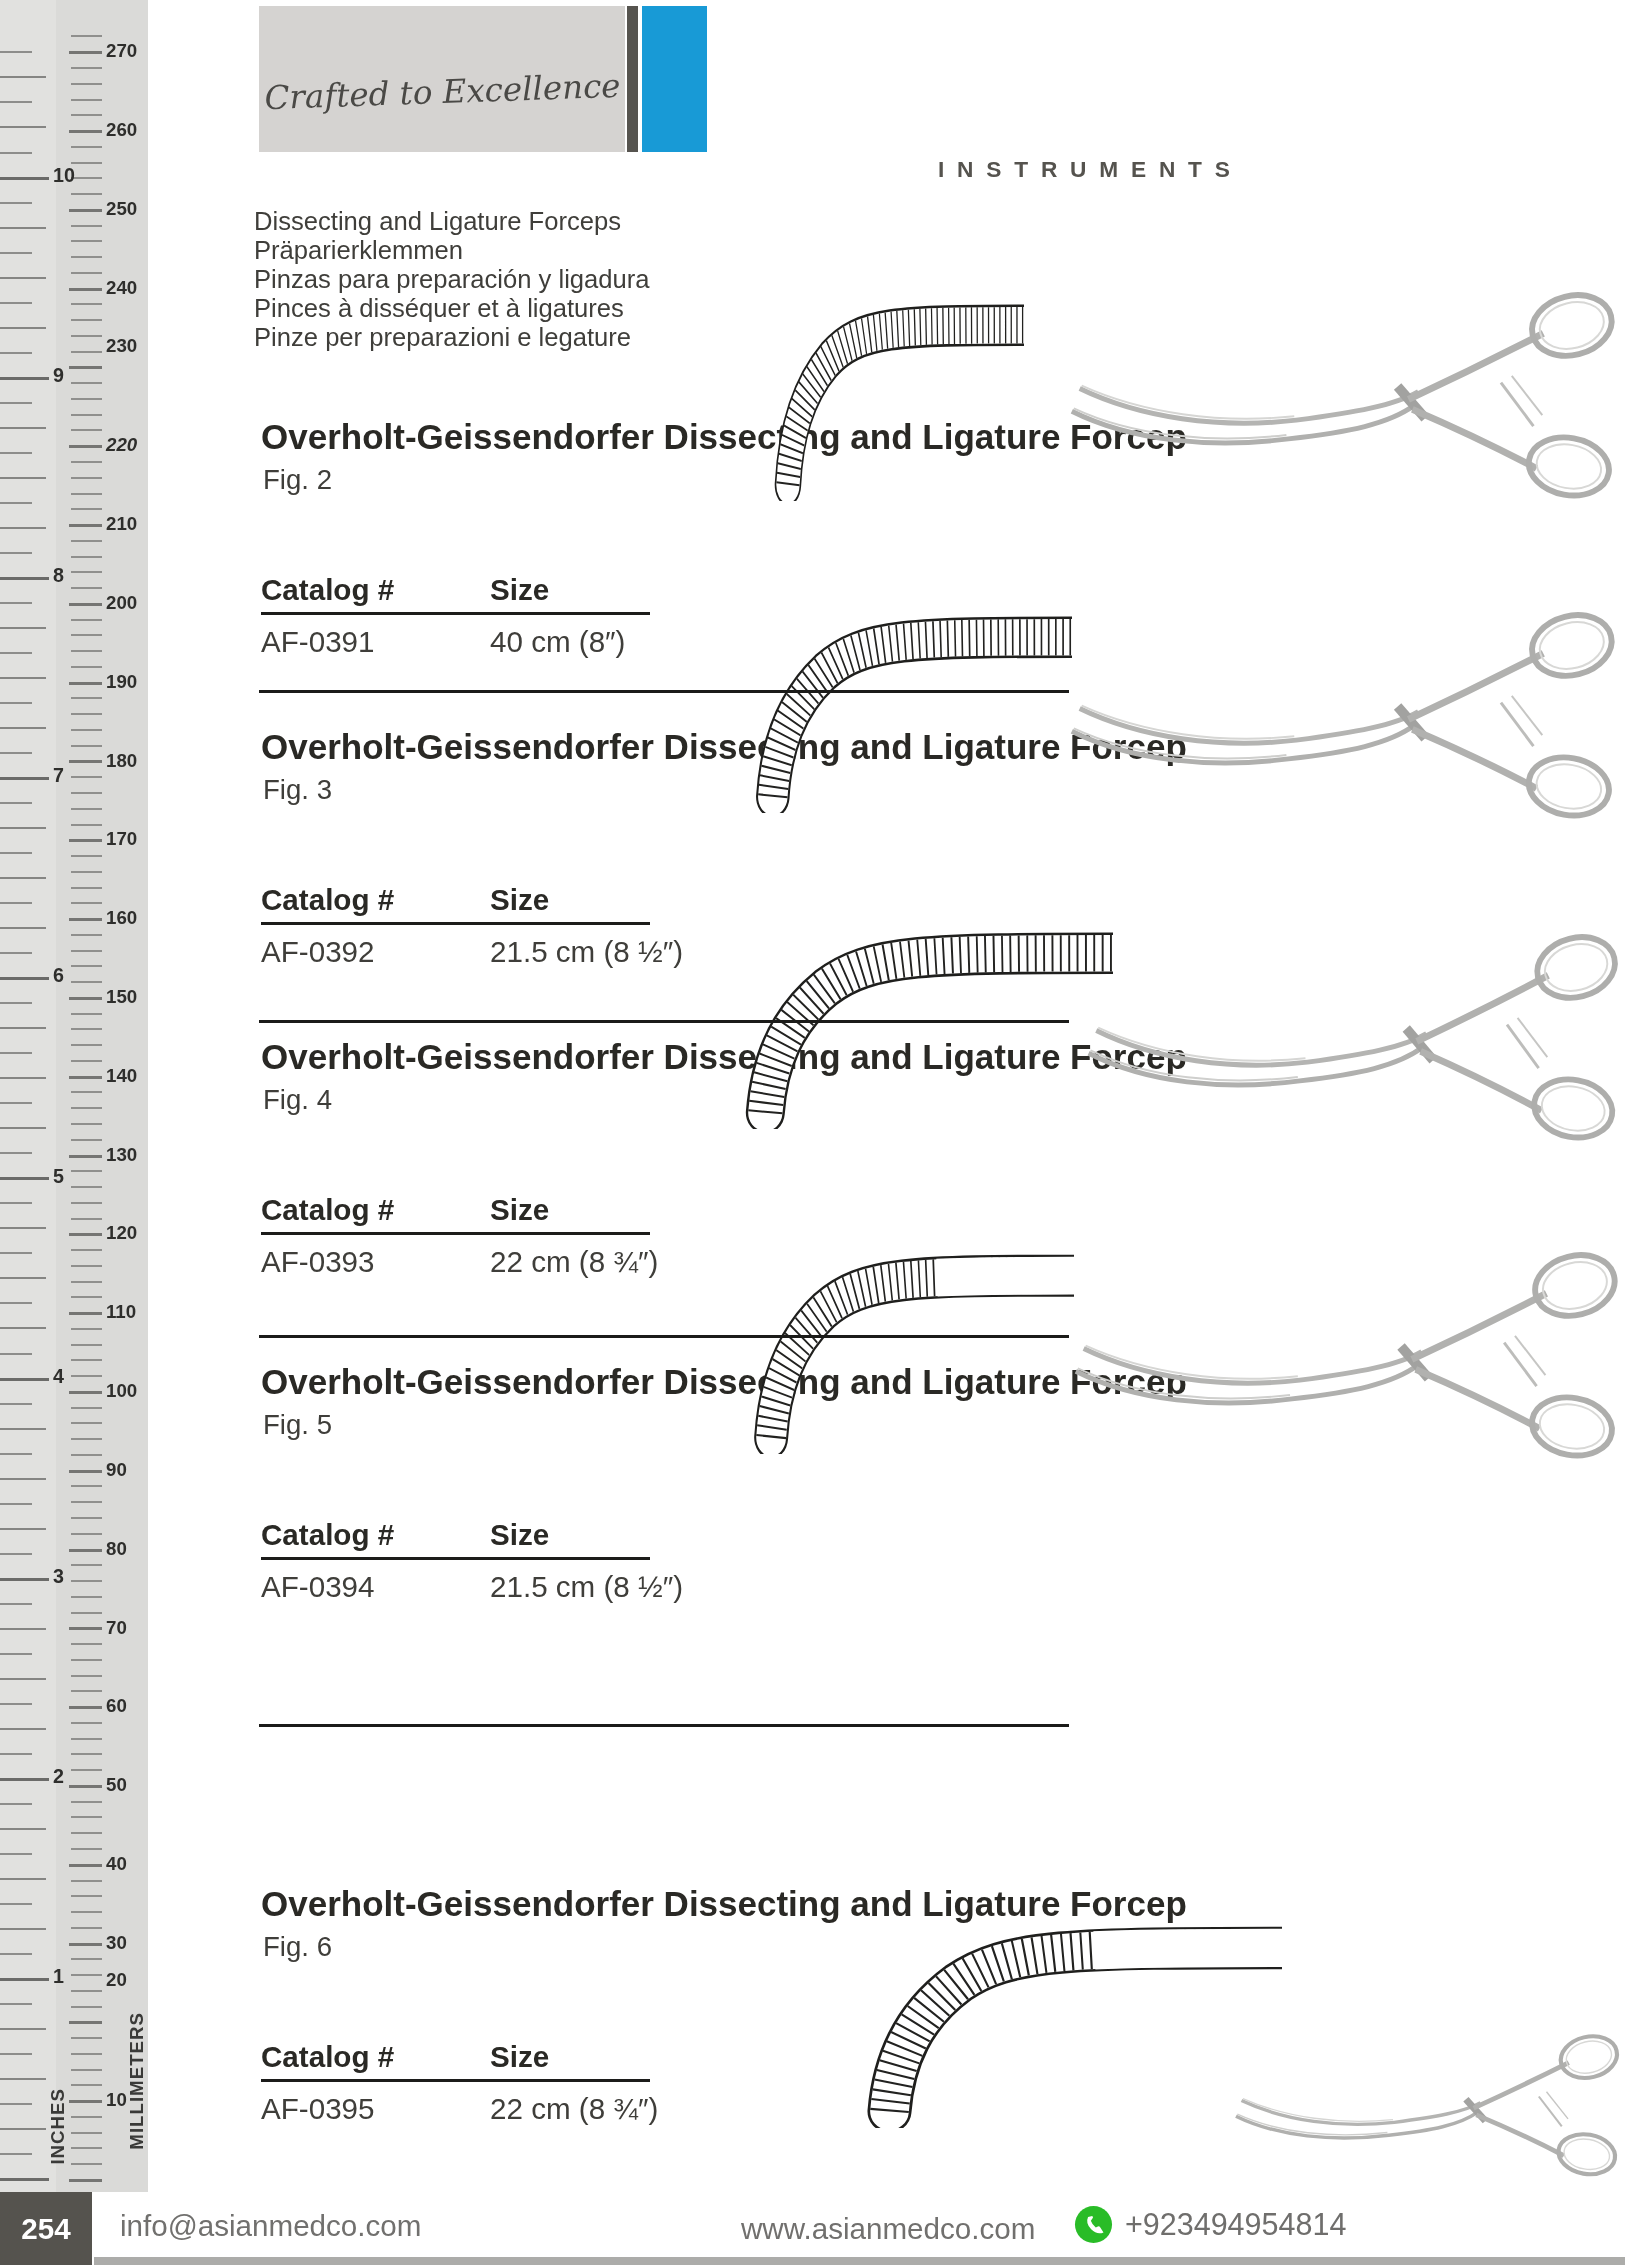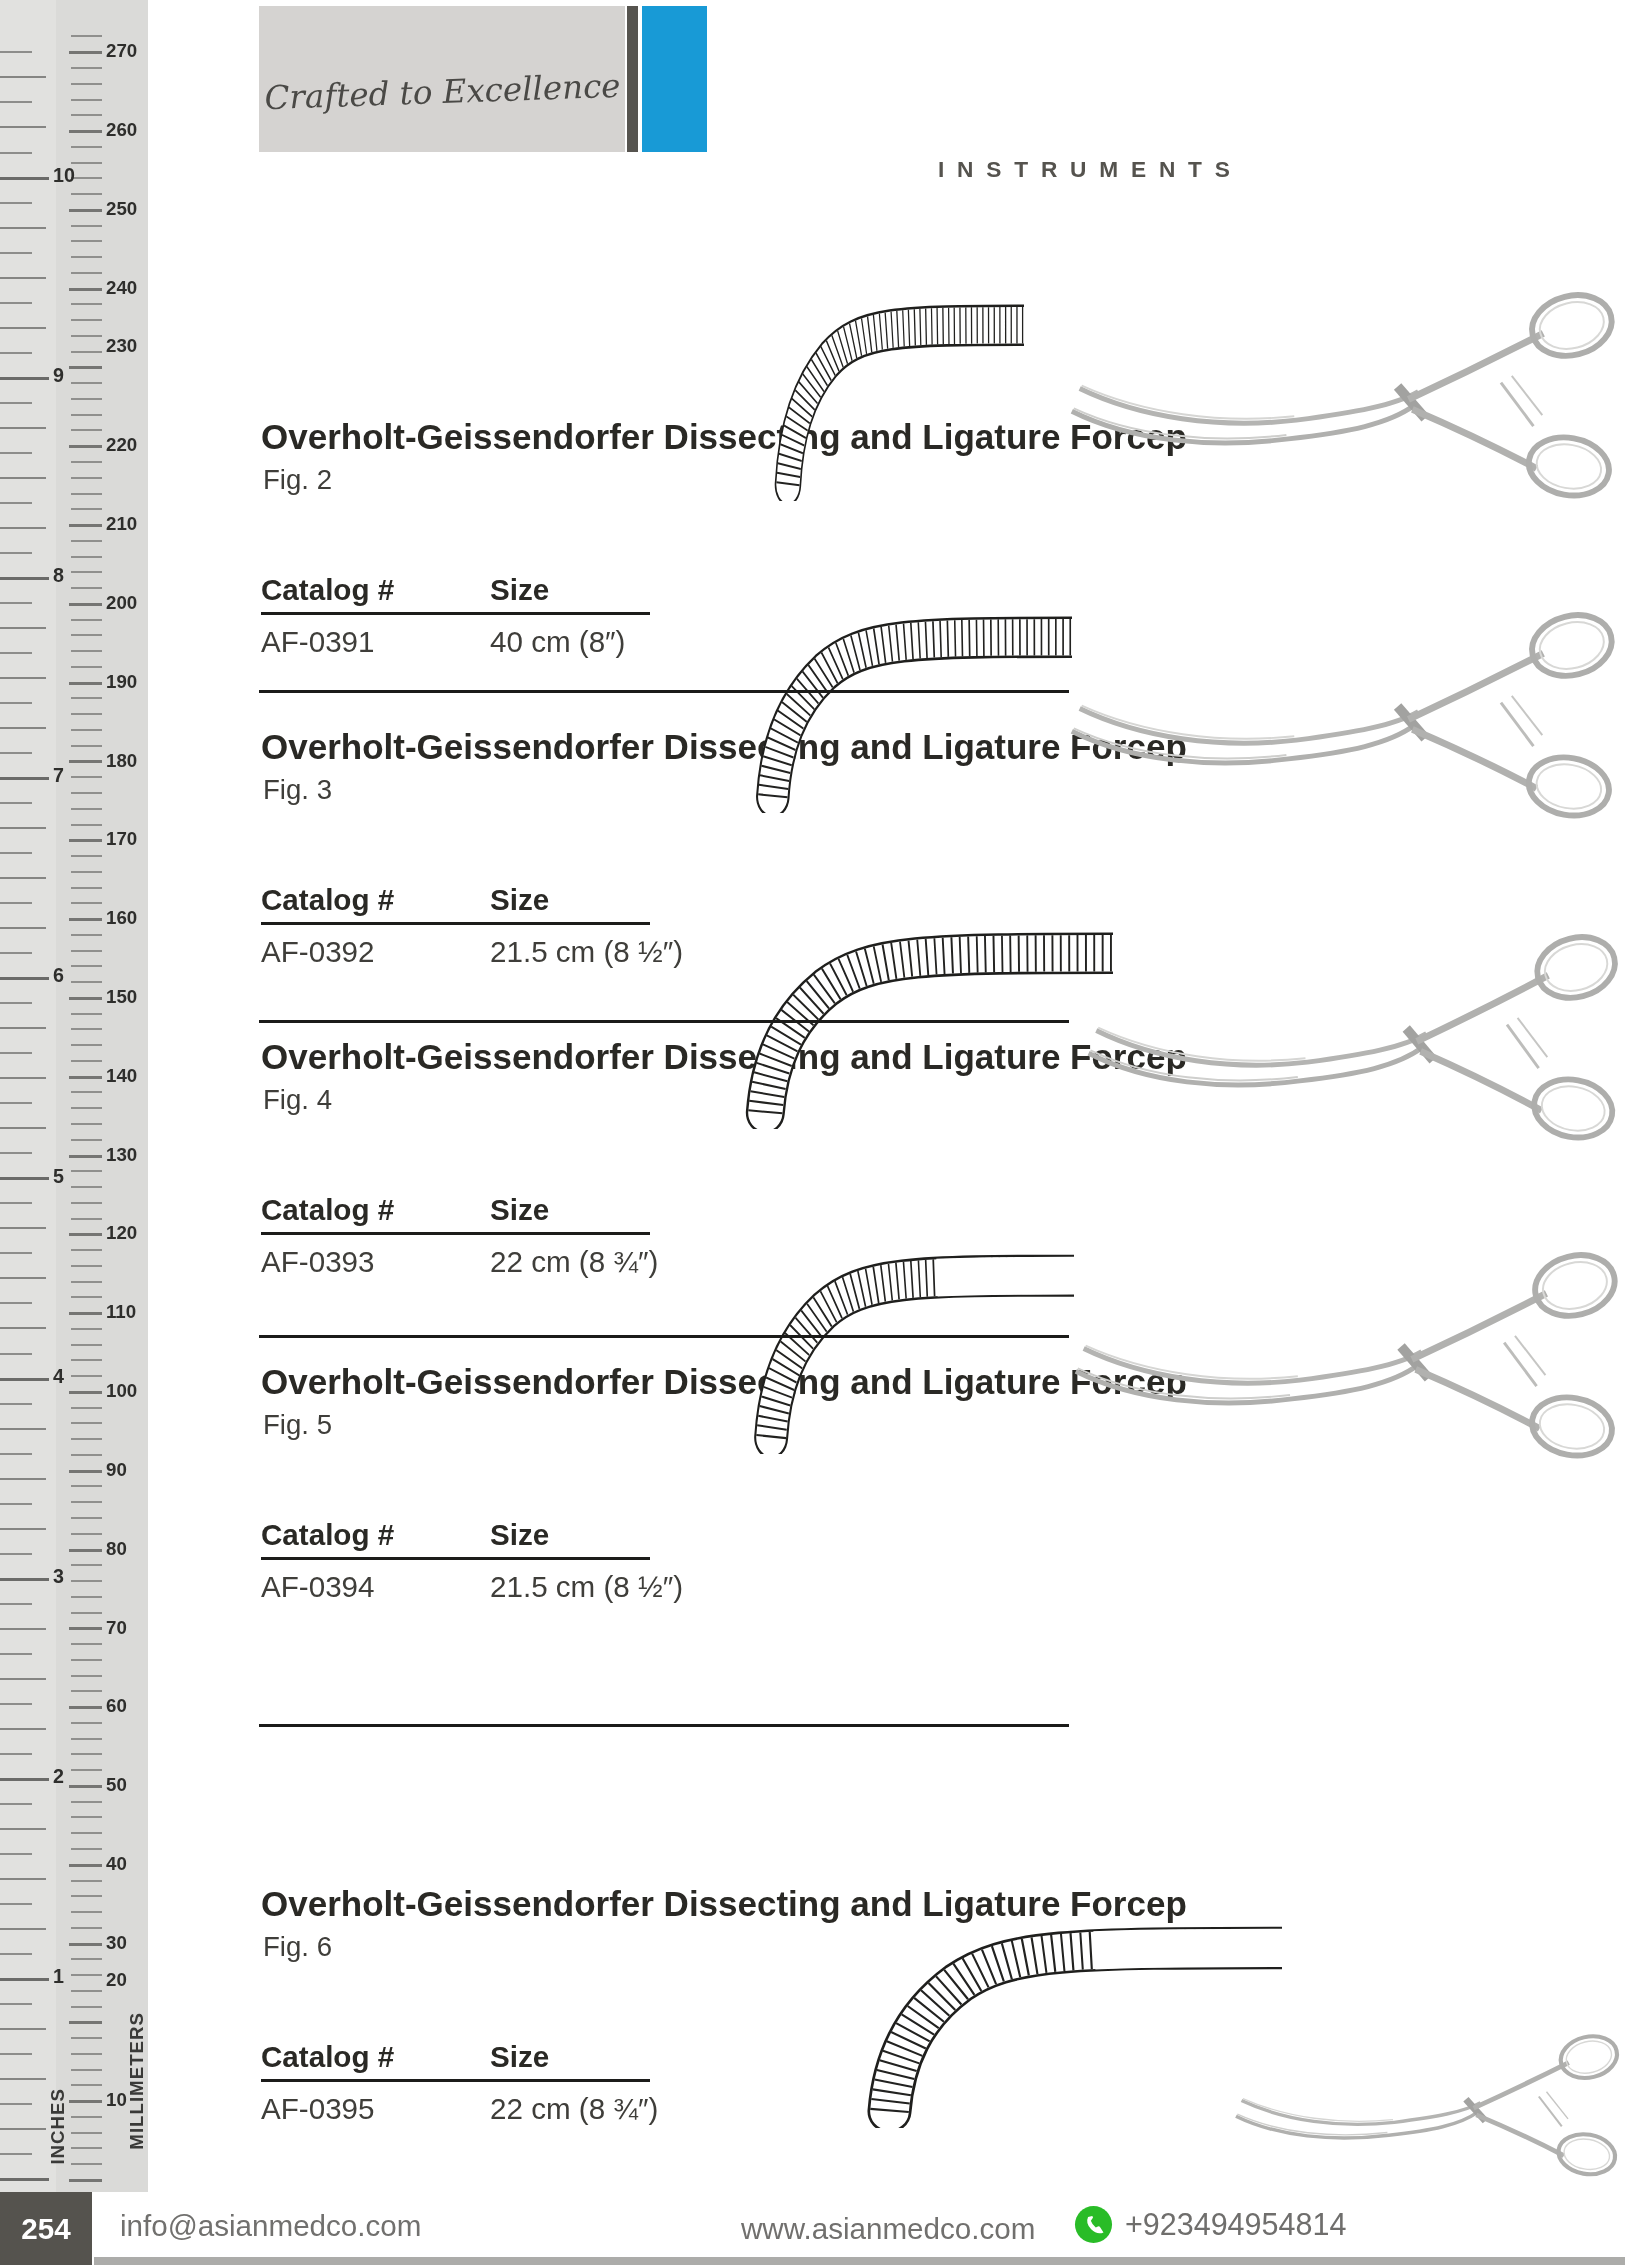--- a/index.html
+++ b/index.html
@@ -223,21 +223,21 @@
       <span class="num num-mm" style="top: 1222px;">120</span>
       <span class="num num-mm" style="top: 1144px;">130</span>
       <span class="num num-mm" style="top: 1065px;">140</span>
       <span class="num num-mm" style="top: 986px;">150</span>
       <span class="num num-mm" style="top: 907px;">160</span>
       <span class="num num-mm" style="top: 828px;">170</span>
       <span class="num num-mm" style="top: 750px;">180</span>
       <span class="num num-mm" style="top: 671px;">190</span>
       <span class="num num-mm" style="top: 592px;">200</span>
       <span class="num num-mm" style="top: 513px;">210</span>
-      <span class="num num-mm" style="top: 434px;">220</span>
+      <span class="num num-mm" style="top: 434px; font-style: italic;">220</span>
       <span class="num num-mm" style="top: 335px;">230</span>
       <span class="num num-mm" style="top: 277px;">240</span>
       <span class="num num-mm" style="top: 198px;">250</span>
       <span class="num num-mm" style="top: 119px;">260</span>
       <span class="num num-mm" style="top: 40px;">270</span>
       <div class="tick t-inch" style="top: 2178px;"></div>
       <div class="tick t-e" style="top: 2153px;"></div>
       <div class="tick t-q" style="top: 2128px;"></div>
       <div class="tick t-e" style="top: 2103px;"></div>
       <div class="tick t-q" style="top: 2078px;"></div>
@@ -334,20 +334,27 @@
       <span class="num num-inch" style="top: 164px;">10</span>
     </div>
 
   <div class="crafted-box">
     <span class="crafted-script">Crafted to Excellence</span>
   </div>
   <div class="bar-dark"></div>
   <div class="bar-blue"></div>
   <div class="brand-sub">INSTRUMENTS</div>
 
+  <div class="intro" id="intro">
+      <div>Dissecting and Ligature Forceps</div>
+      <div>Präparierklemmen</div>
+      <div>Pinzas para preparación y ligadura</div>
+      <div>Pinces à disséquer et à ligatures</div>
+      <div>Pinze per preparazioni e legature</div>
+    </div>
 
   <div id="sections">
   <div class="section" style="top: 417px;">
     <div class="sec-title">Overholt-Geissendorfer Dissecting and Ligature Forcep</div>
     <div class="sec-fig">Fig. 2</div>
     <div class="cat-table">
       <div class="cat-row cat-head">
         <span class="cat-col">Catalog #</span>
         <span class="size-col">Size</span>
       </div>

